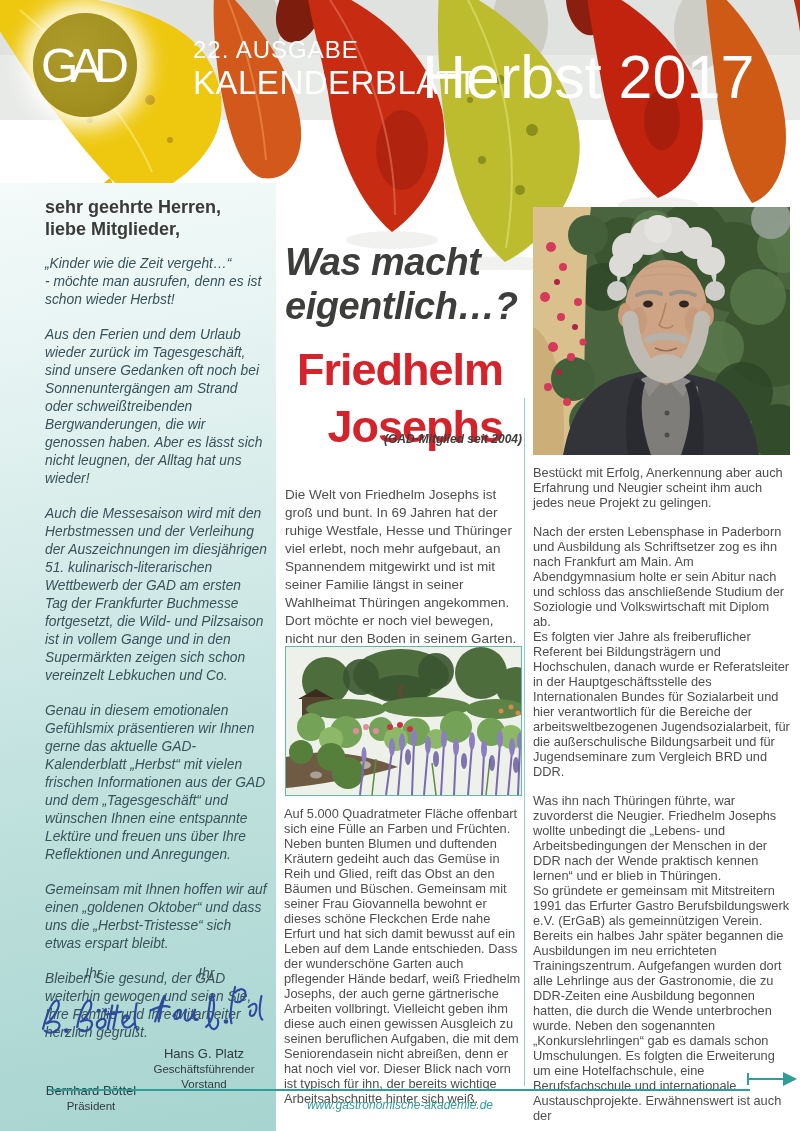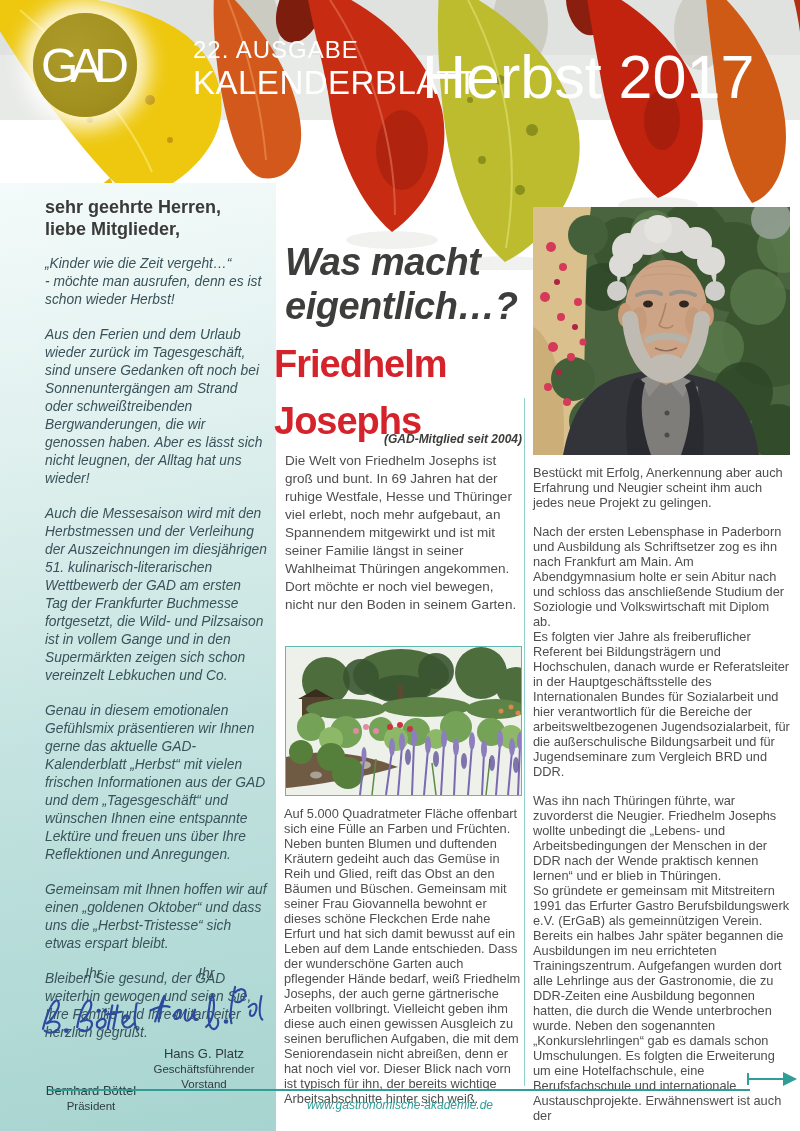--- a/index.html
+++ b/index.html
@@ -29,26 +29,26 @@
   .sig1{left:34px;top:988px;} .sig2{left:146px;top:976px;}
   .signame{position:absolute;z-index:3;text-align:center;color:#2f3b41;}
   .signame .nm{font-size:13px;line-height:16px;}
   .signame .rl{font-size:11.5px;line-height:15px;}
   .signame1{left:31px;top:1046px;width:120px;margin-top:37px;}
   .signame2{left:140px;top:1046px;width:128px;}
 
   
   .kicker{position:absolute;left:285px;top:215px;z-index:3;font-style:italic;font-size:38px;
           line-height:44px;color:#3d3d3b;letter-spacing:-0.5px;}
-  .red-title{position:absolute;left:274px;top:311px;z-index:3;font-size:38px;line-height:57px;
-             letter-spacing:-1px;color:#d4232b;}
+  .red-title{position:absolute;left:297px;top:311px;z-index:3;font-size:45px;line-height:57px;
+             letter-spacing:-1px;color:#d4232b;text-align:right;}
   .subtitle{position:absolute;left:285px;top:432px;width:237px;text-align:right;z-index:3;
             font-style:italic;font-size:12px;color:#3d3d3b;font-weight:bold;}
   .col{position:absolute;z-index:2;}
-  .col1a{left:285px;top:452px;width:237px;}
+  .col1a{left:285px;top:486px;width:237px;}
   .col1b{left:284px;top:806px;width:237px;}
   .col2{left:533px;top:465px;width:257px;}
   .intro-p{margin:0;font-size:13.5px;line-height:18px;color:#4e4e4e;white-space:pre-line;}
   .body-p{margin:0 0 14px;font-size:12.8px;line-height:15px;color:#4e4e4e;white-space:pre-line;}
   .body-p:last-child{margin-bottom:4px;}
   .photo{position:absolute;z-index:2;display:block;}
   .garden{left:285px;top:646px;width:235px;height:148px;border:1px solid #5fb8b2;}
   .portrait{left:533px;top:207px;width:257px;height:248px;}
   .vdivider{position:absolute;left:524px;top:398px;width:1px;height:688px;background:#8fd0cb;z-index:2;}
 

